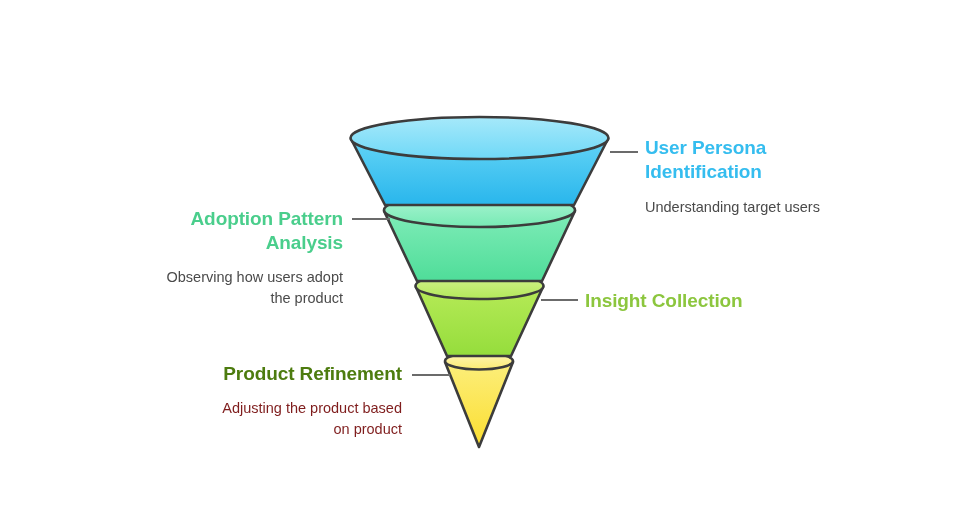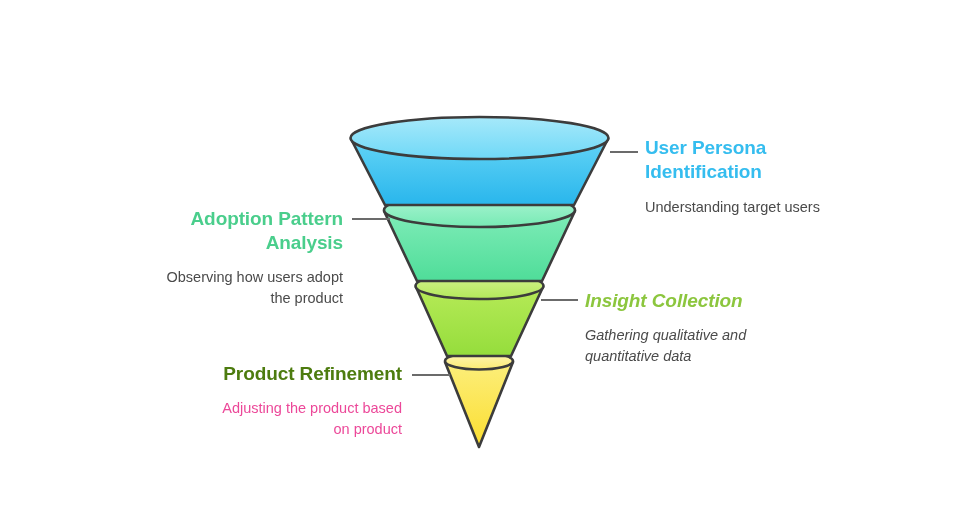--- a/index.html
+++ b/index.html
@@ -45,21 +45,21 @@
   .align-left  { text-align: left; }
   .align-right { text-align: right; }
 
   
   #label-user-persona      { left: 645px; top: 136px;  width: 250px; }
   #label-user-persona .label-desc { margin-top: 13px; }
 
   #label-adoption-pattern  { left: 118px; top: 207px;  width: 225px; }
   #label-adoption-pattern .label-desc { margin-top: 12px; }
 
-  #label-insight           { left: 585px; top: 289px;  width: 250px; font-style: italic; }
+  #label-insight           { left: 585px; top: 289px;  width: 250px; }
   #label-insight .label-desc { margin-top: 12px; }
 
   #label-product-refine    { left: 180px; top: 362px;  width: 222px; }
   #label-product-refine .label-desc { margin-top: 12px; }
 </style>
 </head>
 <body>
 
 <div id="canvas" style="background: rgb(255, 255, 255);">
 
@@ -139,27 +139,23 @@
   <div class="label-block align-left" id="label-user-persona">
     <div class="label-title" style="color: rgb(53, 189, 239);">
       <span>User Persona</span><br>
       <span>Identification</span>
     </div>
     <div class="label-desc" style="color: rgb(74, 74, 74);">Understanding target users</div>
   </div>
 
   <div class="label-block align-left" id="label-insight">
     <div class="label-title" style="color: rgb(140, 198, 62);">Insight Collection</div>
-    <div class="label-desc" style="color: rgb(74, 74, 74);">
-      <span>Gathering qualitative and</span><br>
-      <span>quantitative data</span>
-    </div>
   </div>
 
   <div class="label-block align-right" id="label-product-refine">
     <div class="label-title" style="color: #4d7c0f;">Product Refinement</div>
-    <div class="label-desc" style="color: #ec4899;">
+    <div class="label-desc" style="color: #7f1d1d;">
       <span>Adjusting the product based</span><br>
       <span>on product</span>
     </div>
   </div>
 
 </div>
 
 </body></html>

